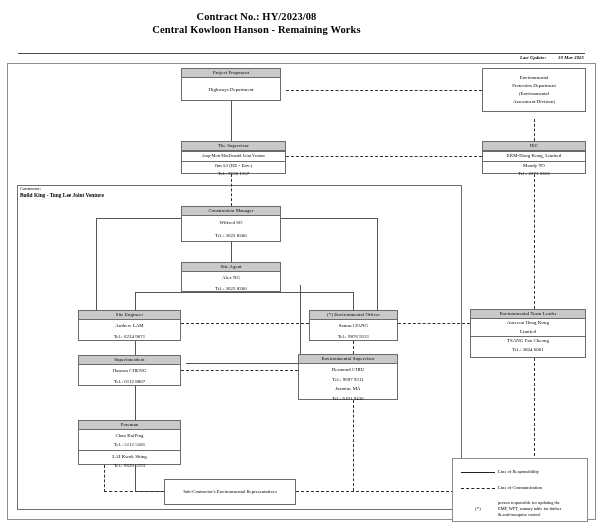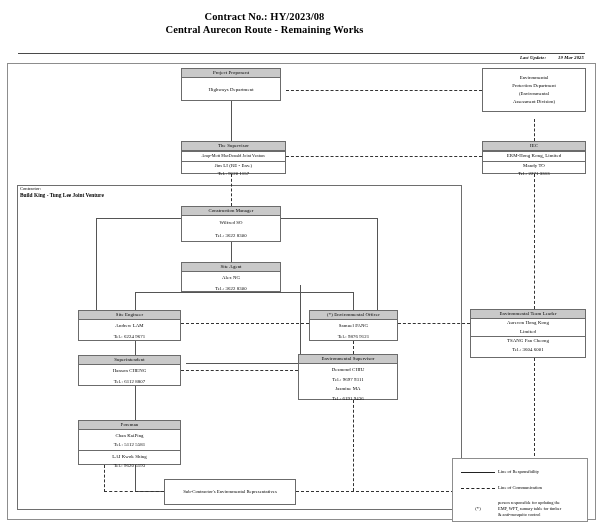--- a/index.html
+++ b/index.html
@@ -3,21 +3,21 @@
 <meta charset="utf-8">
 <style>
   html,body{margin:0;padding:0;background:#ffffff;}
   body{
     width:603px;height:530px;position:relative;overflow:hidden;
     font-family:"Liberation Serif", serif;
     color:#000;
     -webkit-font-smoothing:antialiased;
   }
   
-  #header{position:absolute;left:8px;top:0;width:513px;height:56px;}
+  #header{position:absolute;left:0;top:0;width:513px;height:56px;}
   #header .tline{
     text-align:center;font-weight:bold;font-size:10.5px;line-height:13px;
     letter-spacing:.1px;
   }
   #header .tline.l1{margin-top:10px;}
   #rule{
     position:absolute;left:18px;top:53px;width:567px;height:0;
     border-top:1.6px solid #4a4a4a;
   }
   #lastupdate{
@@ -87,21 +87,21 @@
   .lg-sample.dash{border-top:1.4px dashed #222;}
   .lg-text{font-size:4.6px;line-height:6.4px;margin-left:3px;white-space:nowrap;}
   .lg-star{font-size:4.6px;width:34px;flex:0 0 34px;text-align:center;}
   .lg-note{font-size:4.4px;line-height:6px;margin-left:3px;width:92px;white-space:normal;}
 </style>
 </head>
 <body>
 
 <div id="header">
   <div class="tline l1">Contract No.: HY/2023/08</div>
-  <div class="tline">Central Aurecon Route - Remaining Works</div>
+  <div class="tline">Central Kowloon Hanson - Remaining Works</div>
 </div>
 <div id="rule"></div>
 <div id="lastupdate">
   <span>Last Update:</span><span class="lu-date">19 Mar 2025</span>
 </div>
 
 <div id="page-frame"></div>
 
 <div id="contractor-frame"></div>
 <div id="contractor-label">

